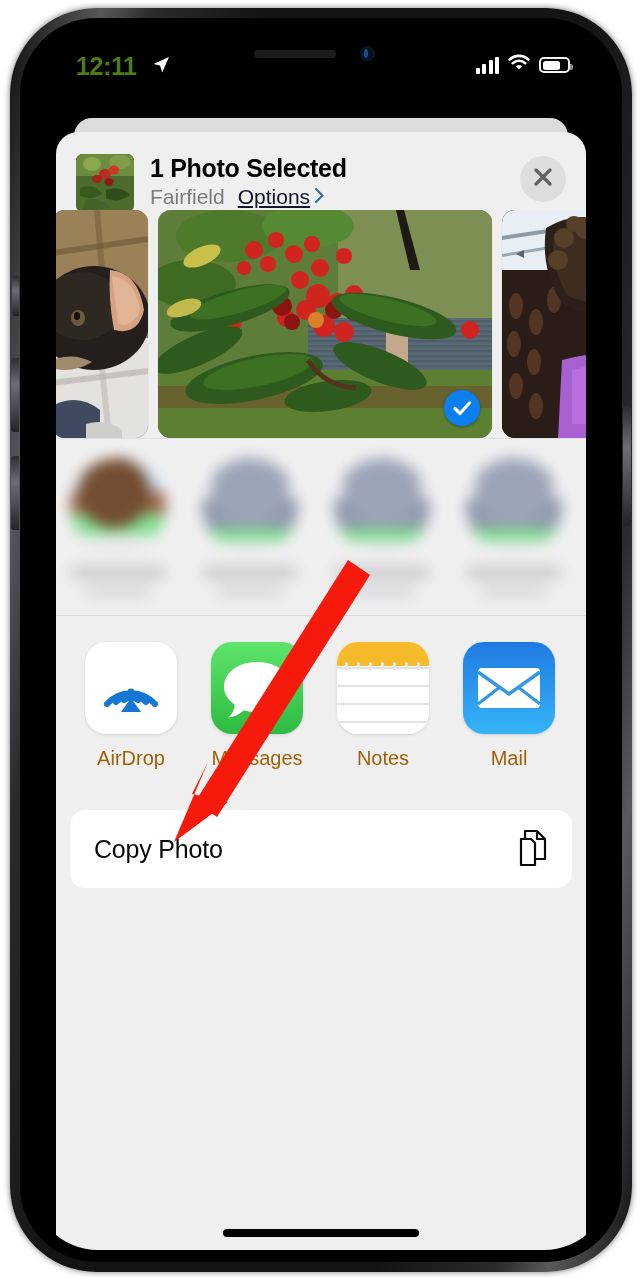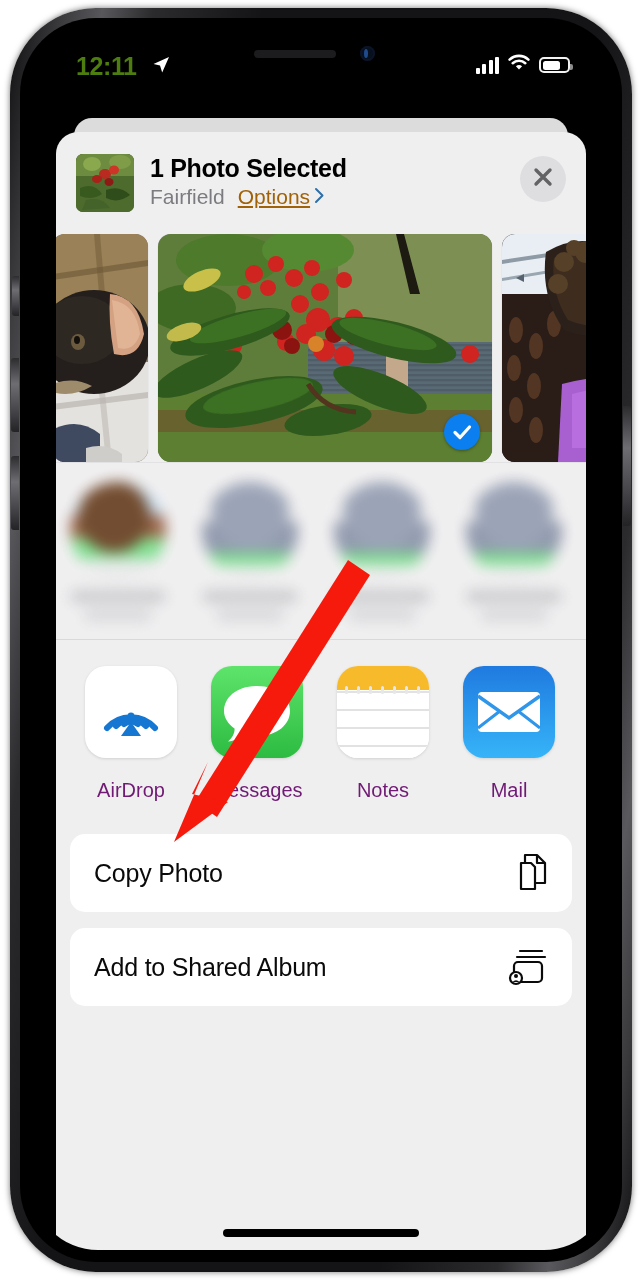--- a/index.html
+++ b/index.html
@@ -176,21 +176,21 @@
     bottom: 0;
     background: #f0eff0;
     border-radius: 22px 22px 0 0;
     z-index: 10;
     overflow: hidden;
   }
 
   
   #sheet-header {
     position: relative;
-    height: 102px;
+    height: 78px;
     padding: 22px 20px 1px 20px;
     box-sizing: border-box;
     display: flex;
     align-items: flex-start;
     gap: 16px;
   }
   #header-thumb {
     width: 58px; height: 58px;
     border-radius: 7px;
     flex: 0 0 auto;
@@ -208,21 +208,21 @@
   }
   #header-sub {
     margin-top: 4px;
     display: flex;
     align-items: center;
     gap: 13px;
     font-size: 21px;
     color: #7c7c80;
   }
   #options-link {
-    color: #a16207;
+    color: #0f172a;
     text-decoration: underline;
     display: inline-flex;
     align-items: center;
     gap: 4px;
   }
   #close-btn {
     width: 46px; height: 46px;
     border-radius: 50%;
     background: #dedee1;
     flex: 0 0 auto;
@@ -329,23 +329,23 @@
     align-items: center;
   }
   .app-icon {
     width: 92px; height: 92px;
     border-radius: 21px;
     position: relative;
     overflow: hidden;
     box-shadow: 0 1px 3px rgba(0,0,0,0.13);
   }
   .app-label {
-    margin-top: 21px;
+    margin-top: 13px;
     font-size: 20px;
-    color: #701a75;
+    color: #a16207;
     white-space: nowrap;
   }
 
   
   #action-list { padding: 16px 14px 0 14px; }
   .action-row {
     background: #fff;
     border-radius: 15px;
     height: 78px;
     margin-bottom: 16px;
@@ -699,33 +699,20 @@
         <div class="action-row">
           <span class="action-label">Copy Photo</span>
           <span class="action-icon">
             <svg width="36" height="40" viewBox="0 0 36 40">
               <path d="M13 2 H25 L33 10 V30 H13 Z" fill="#fff" stroke="#0a0a0a" stroke-width="2.2" stroke-linejoin="round"></path>
               <path d="M25 2 V10 H33" fill="none" stroke="#0a0a0a" stroke-width="2.2" stroke-linejoin="round"></path>
               <path d="M9 10 H19 L23 14 V36 H9 Z" fill="#fff" stroke="#0a0a0a" stroke-width="2.2" stroke-linejoin="round"></path>
             </svg>
           </span>
         </div>
-        <div class="action-row">
-          <span class="action-label">Add to Shared Album</span>
-          <span class="action-icon">
-            <svg width="40" height="38" viewBox="0 0 40 38">
-              <line x1="12" y1="3" x2="34" y2="3" stroke="#0a0a0a" stroke-width="2.2" stroke-linecap="round"></line>
-              <line x1="9" y1="9" x2="37" y2="9" stroke="#0a0a0a" stroke-width="2.2" stroke-linecap="round"></line>
-              <rect x="6" y="14" width="28" height="20" rx="4" fill="#fff" stroke="#0a0a0a" stroke-width="2.2"></rect>
-              <circle cx="8" cy="30" r="6" fill="#fff" stroke="#0a0a0a" stroke-width="2.2"></circle>
-              <circle cx="8" cy="28" r="2" fill="#0a0a0a"></circle>
-              <path d="M4.5 34 Q8 30.5 11.5 34" fill="#0a0a0a"></path>
-            </svg>
-          </span>
-        </div>
       </div>
     </div>
 
     <svg id="annotation-arrow" viewBox="0 0 578 1220">
       <g fill="#f61a0c">
         <path d="M338 545 L185 787 L163 772 L316 530 Z"></path>
         <path d="M142 812 L196 772 L160 764 L176 732 Z"></path>
       </g>
     </svg>
 

